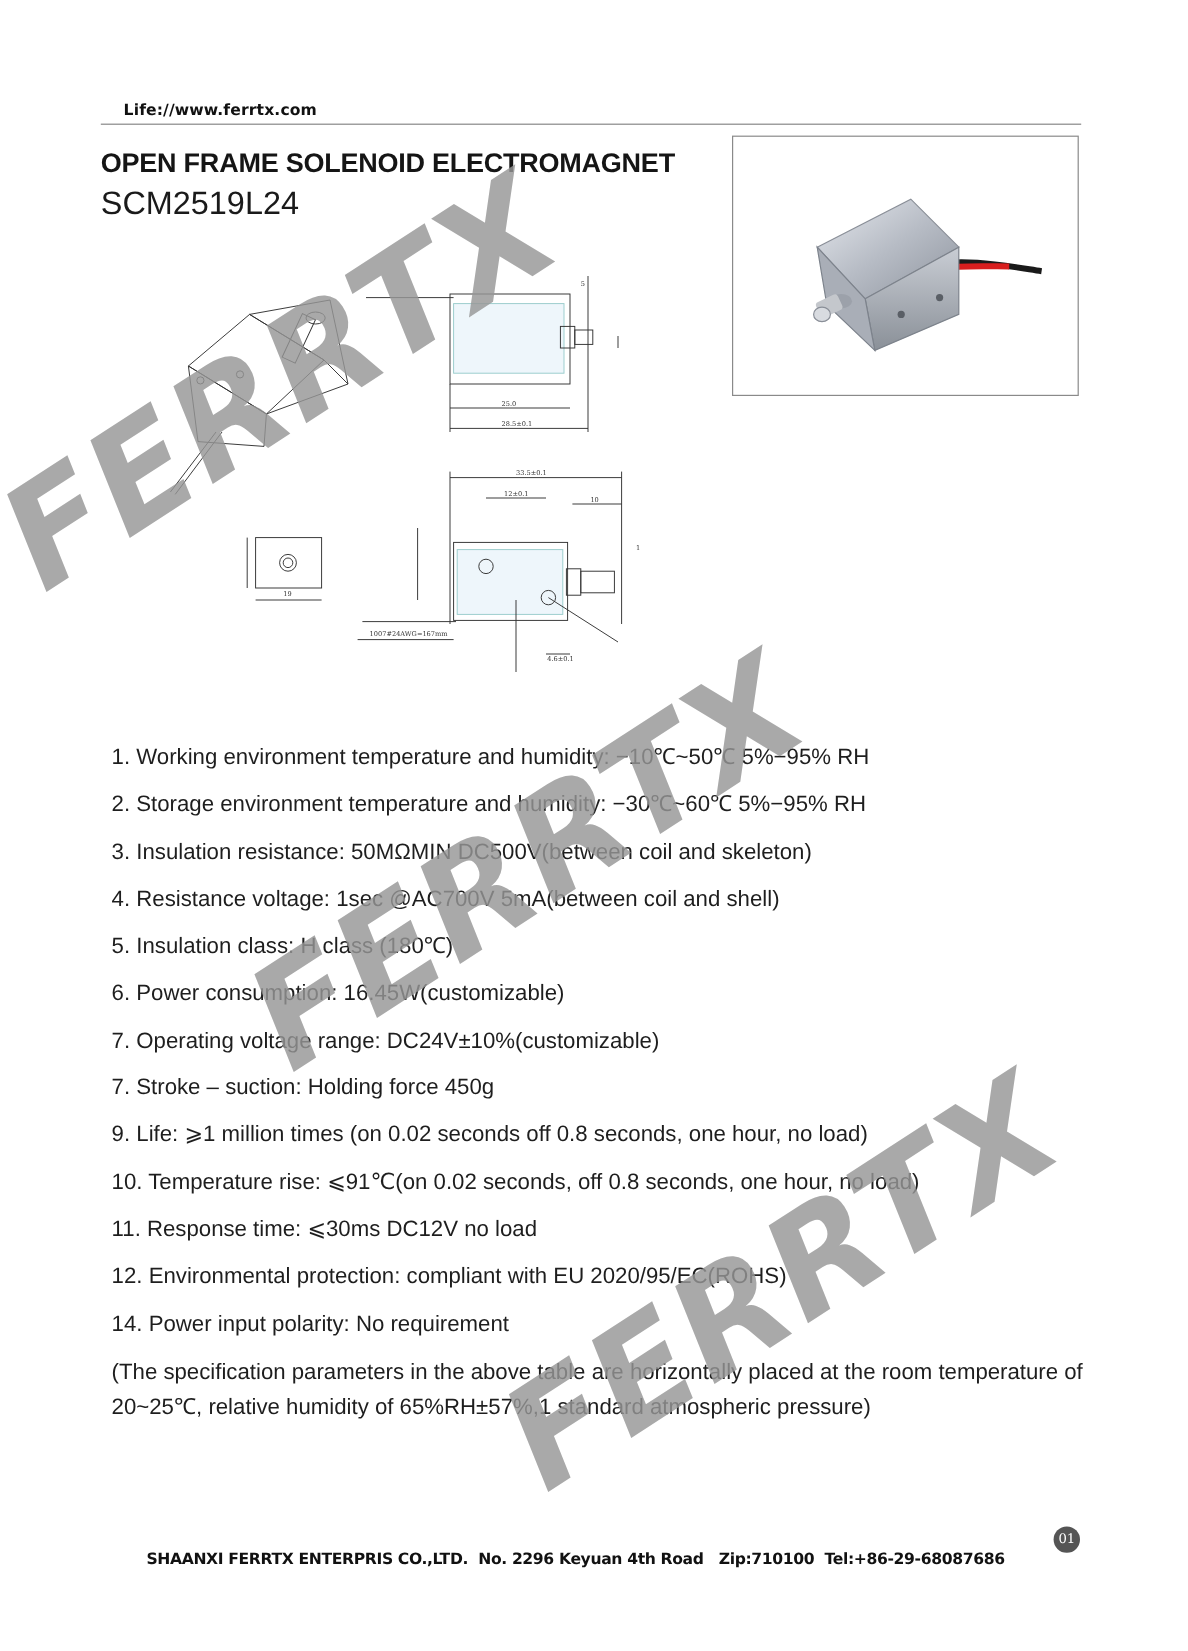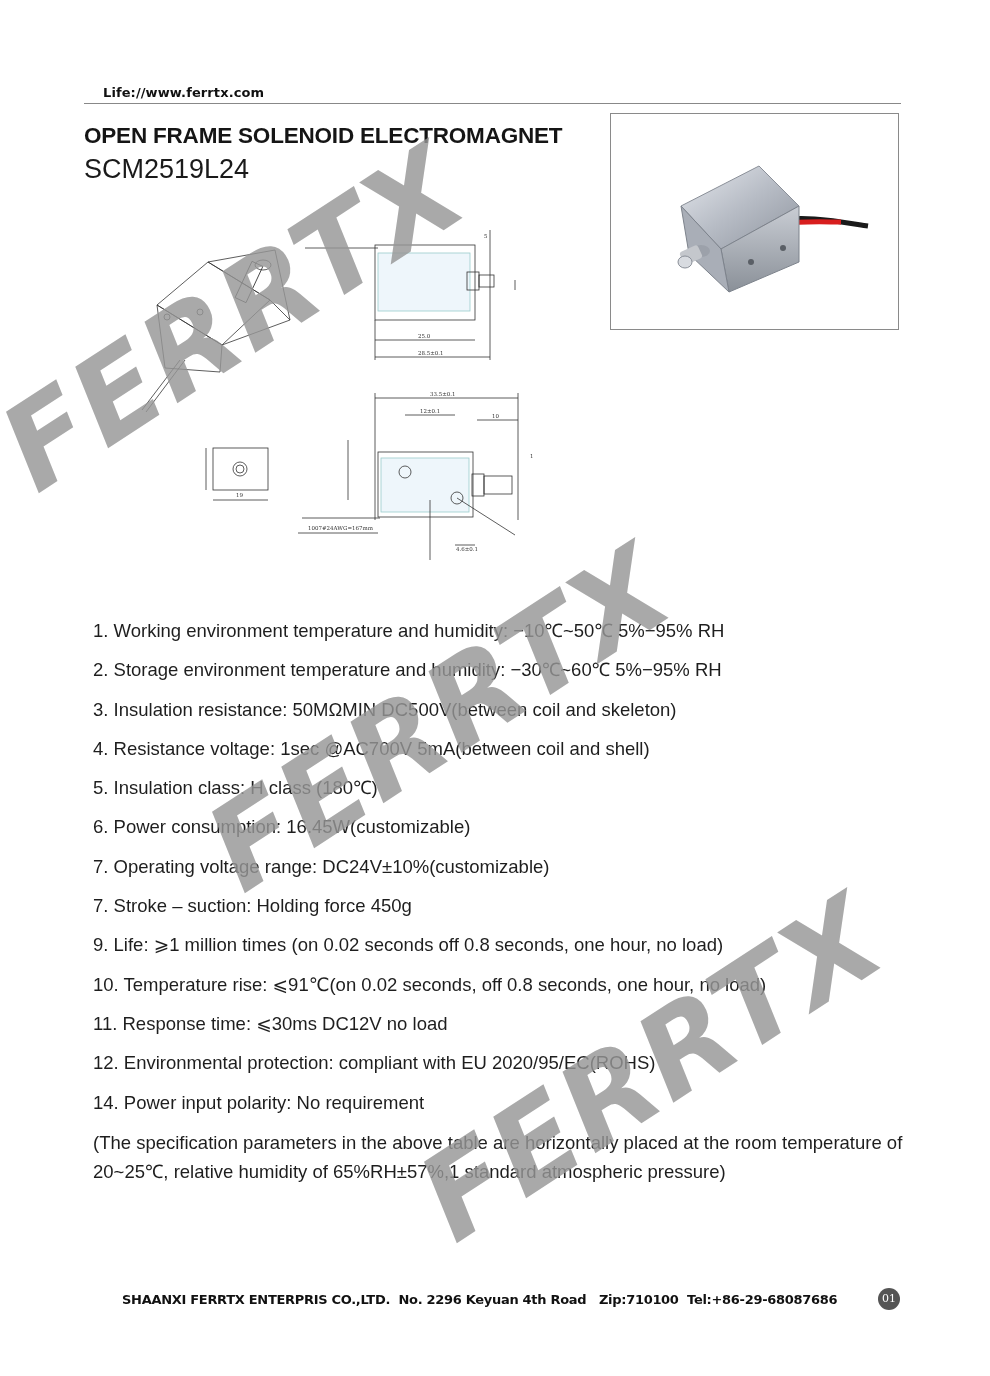--- a/index.html
+++ b/index.html
@@ -37,21 +37,21 @@
     .spec-item { height: 39.3px; line-height: 26px; white-space: nowrap; }
     .note { line-height: 29.5px; margin-top: -1px; width: 810px; }
     .footer {
       position: absolute; left: 122px; top: 1292px;
       font-family: "DejaVu Sans", sans-serif; font-weight: bold; font-size: 13px; color: #111;
       letter-spacing: -0.3px; white-space: pre;
     }
     .page-badge {
       position: absolute; left: 878px; top: 1272px; width: 22px; height: 22px; border-radius: 50%;
       background: #555; color: #fff; font-family: "DejaVu Serif", serif; font-size: 11px;
-      text-align: center; line-height: 22px; margin-top: 16px;
+      text-align: center; line-height: 22px;
     }
     .watermark {
       position: absolute; font-family: "DejaVu Sans", sans-serif; font-weight: bold; font-style: italic;
       color: rgba(150,150,150,0.82); white-space: nowrap; pointer-events: none;
       transform-origin: left bottom; letter-spacing: 2px;
     }
   </style>
 </head>
 <body>
 

